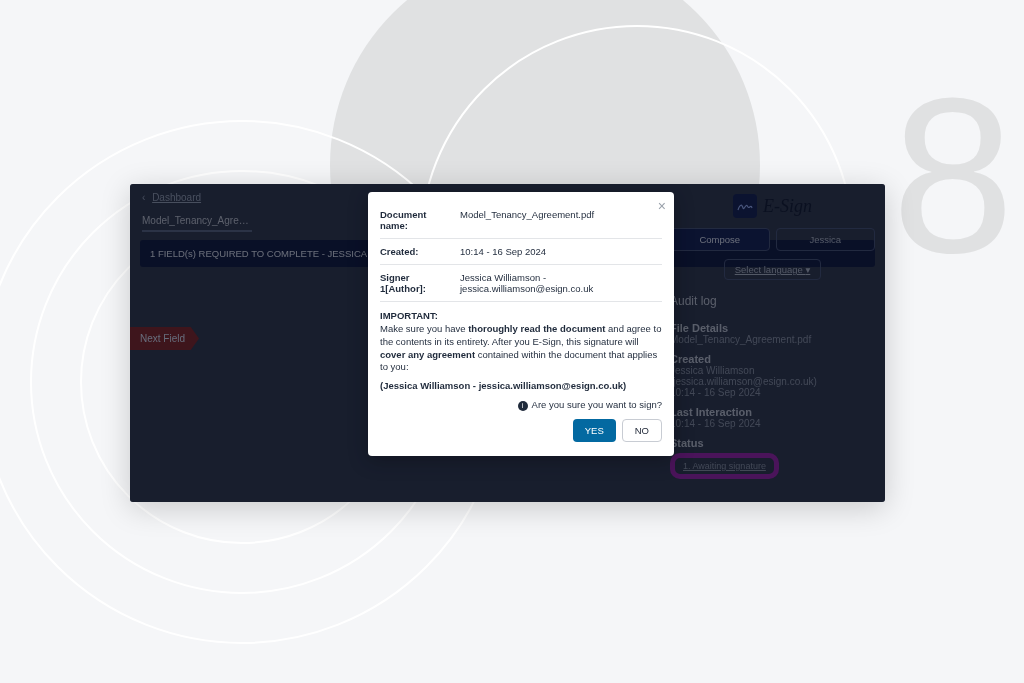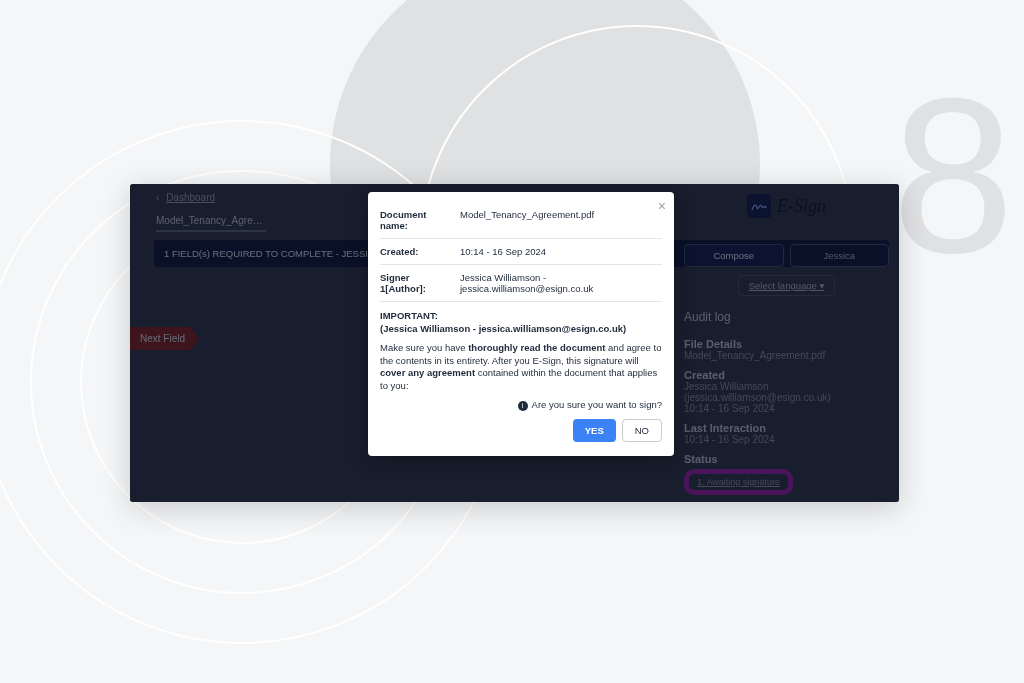--- a/index.html
+++ b/index.html
@@ -26,21 +26,20 @@
   .eight { position:absolute; right:10px; top:50px; font-size:220px; font-weight:300; color:#e0e1e2; font-family: Arial, sans-serif; }
 
   
   .win {
     position:absolute; left:130px; top:184px; width:755px; height:318px;
     background:#2b3144;
     border-radius:3px;
     box-shadow: 0 6px 30px rgba(0,0,0,0.18);
     color:#cfd2da;
     overflow:hidden;
-    padding-left:14px;
   }
   .win::after{content:"";position:absolute;inset:0;background:rgba(10,14,28,0.55);pointer-events:none;}
   .win-content { position:relative; z-index:0; filter:brightness(0.95);}
   .crumb { padding:8px 12px; font-size:10px; }
   .crumb a { color:#9da6b8; text-decoration:underline; }
   .crumb span.ch { margin-right:4px; color:#9da6b8;}
   .tab { margin:4px 12px 0; font-size:10px; color:#c9ccd5; width:110px; white-space:nowrap; overflow:hidden; text-overflow:ellipsis; border-bottom:2px solid #5b6480; padding-bottom:4px; position:relative;}
   .tab .carettab{position:absolute;bottom:-6px;left:48px;width:0;height:0;border-left:5px solid transparent;border-right:5px solid transparent;border-top:5px solid #5b6480;}
   .banner { margin:8px 10px; background:#0a133a; color:#e8ebf5; font-size:9.5px; padding:8px 10px; border-radius:3px;}
   .next-field {
@@ -52,21 +51,21 @@
 
   .right-col {
     position:absolute; right:10px; top:10px; width:205px; z-index:0;
     color:#b7bdcb;
   }
   .brand { display:flex; align-items:center; gap:6px; justify-content:center; margin-bottom:10px;}
   .brand-ico { width:24px; height:24px; background:#0f1a4f; border-radius:4px; display:flex;align-items:center;justify-content:center;color:#9fb6ff;font-size:12px;}
   .brand-ico svg{width:16px;height:16px}
   .brand-txt { font-size:18px; font-style:italic; font-family: "Times New Roman", serif; color:#0d1429; }
   .two-btn { display:flex; gap:6px; margin-bottom:8px;}
-  .btn-pill { flex:1; font-size:9.5px; padding:5px 0; text-align:center; border-radius:4px; border:1px solid #465074;margin-top:16px;}
+  .btn-pill { flex:1; font-size:9.5px; padding:5px 0; text-align:center; border-radius:4px; border:1px solid #465074;}
   .btn-fill { background:#0f1a4f; color:#e7ebf7;}
   .btn-outline { background:transparent; color:#b7bdcb;}
   .lang { display:inline-block; font-size:9.5px; border:1px solid #465074; border-radius:4px; padding:4px 10px; color:#b7bdcb;text-decoration:underline;}
   .lang-wrap{text-align:center;margin-bottom:14px;}
   .panel-title { font-size:12px; color:#c5c9d4; margin:8px 0 14px;}
   .kv-lbl { font-size:11px; color:#c5c9d4; font-weight:600; margin-top:8px;}
   .kv-val { font-size:10px; color:#8f96a6; }
   .chip { display:inline-block; font-size:9px; border:5px solid #a21caf; color:#8f96a6; border-radius:10px; padding:3px 8px; margin-top:4px;text-decoration:underline;}
 
   
@@ -86,21 +85,21 @@
   .row:last-of-type{border-bottom:none;}
   .row .k { width:72px; font-weight:600; color:var(--text-dark); font-size:9.5px;}
   .row .v { flex:1; color:var(--text-dark); font-size:9.5px;}
   .imp { margin-top:8px; }
   .imp-title { font-weight:700; font-size:9.5px; margin-bottom:2px;}
   .imp p { margin:0 0 6px; line-height:1.35; font-size:9.5px; color:var(--text-dark);}
   .imp b{font-weight:700;}
   .sure { text-align:right; font-size:9.5px; color:var(--text-dark); margin-top:6px;}
   .sure .i { display:inline-flex;align-items:center;justify-content:center;width:10px;height:10px;border-radius:50%;background:#1f2a3b;color:#fff;font-size:7px;margin-right:4px;}
   .actions { display:flex; gap:6px; justify-content:flex-end; margin-top:8px;}
-  .btn-yes { font-size:9.5px; background:#3b82f6; color:#fff; border:none; border-radius:4px; padding:5px 12px; cursor:pointer;font-weight:bold;}
+  .btn-yes { font-size:9.5px; background:#0369a1; color:#fff; border:none; border-radius:4px; padding:5px 12px; cursor:pointer;}
   .btn-no  { font-size:9.5px; background:#fff; color:#1c2434; border:1px solid #c8ccd3; border-radius:4px; padding:5px 12px; cursor:pointer;}
 </style>
 </head>
 <body>
 
 <div class="stage">
   <div class="circ c1"></div>
   <div class="circ c2"></div>
   <div class="c-halo ch1"></div>
   <div class="c-halo ch2"></div>
@@ -171,24 +170,24 @@
         <span class="k">Created:</span>
         <span class="v">10:14 - 16 Sep 2024</span>
       </div>
       <div class="row">
         <span class="k">Signer 1[Author]:</span>
         <span class="v">Jessica Williamson - jessica.williamson@esign.co.uk</span>
       </div>
 
       <div class="imp">
         <div class="imp-title">IMPORTANT:</div>
-        <p><b>(Jessica Williamson - jessica.williamson@esign.co.uk)</b></p>
         <p>
           <span>Make sure you have </span><b>thoroughly read the document</b><span> and agree to the contents in its entirety. After you E-Sign, this signature will </span><b>cover any agreement</b><span> contained within the document that applies to you:</span>
         </p>
+        <p><b>(Jessica Williamson - jessica.williamson@esign.co.uk)</b></p>
       </div>
 
       <div class="sure">
         <span class="i">i</span><span>Are you sure you want to sign?</span>
       </div>
       <div class="actions">
         <button class="btn-yes">YES</button>
         <button class="btn-no">NO</button>
       </div>
     </div>

